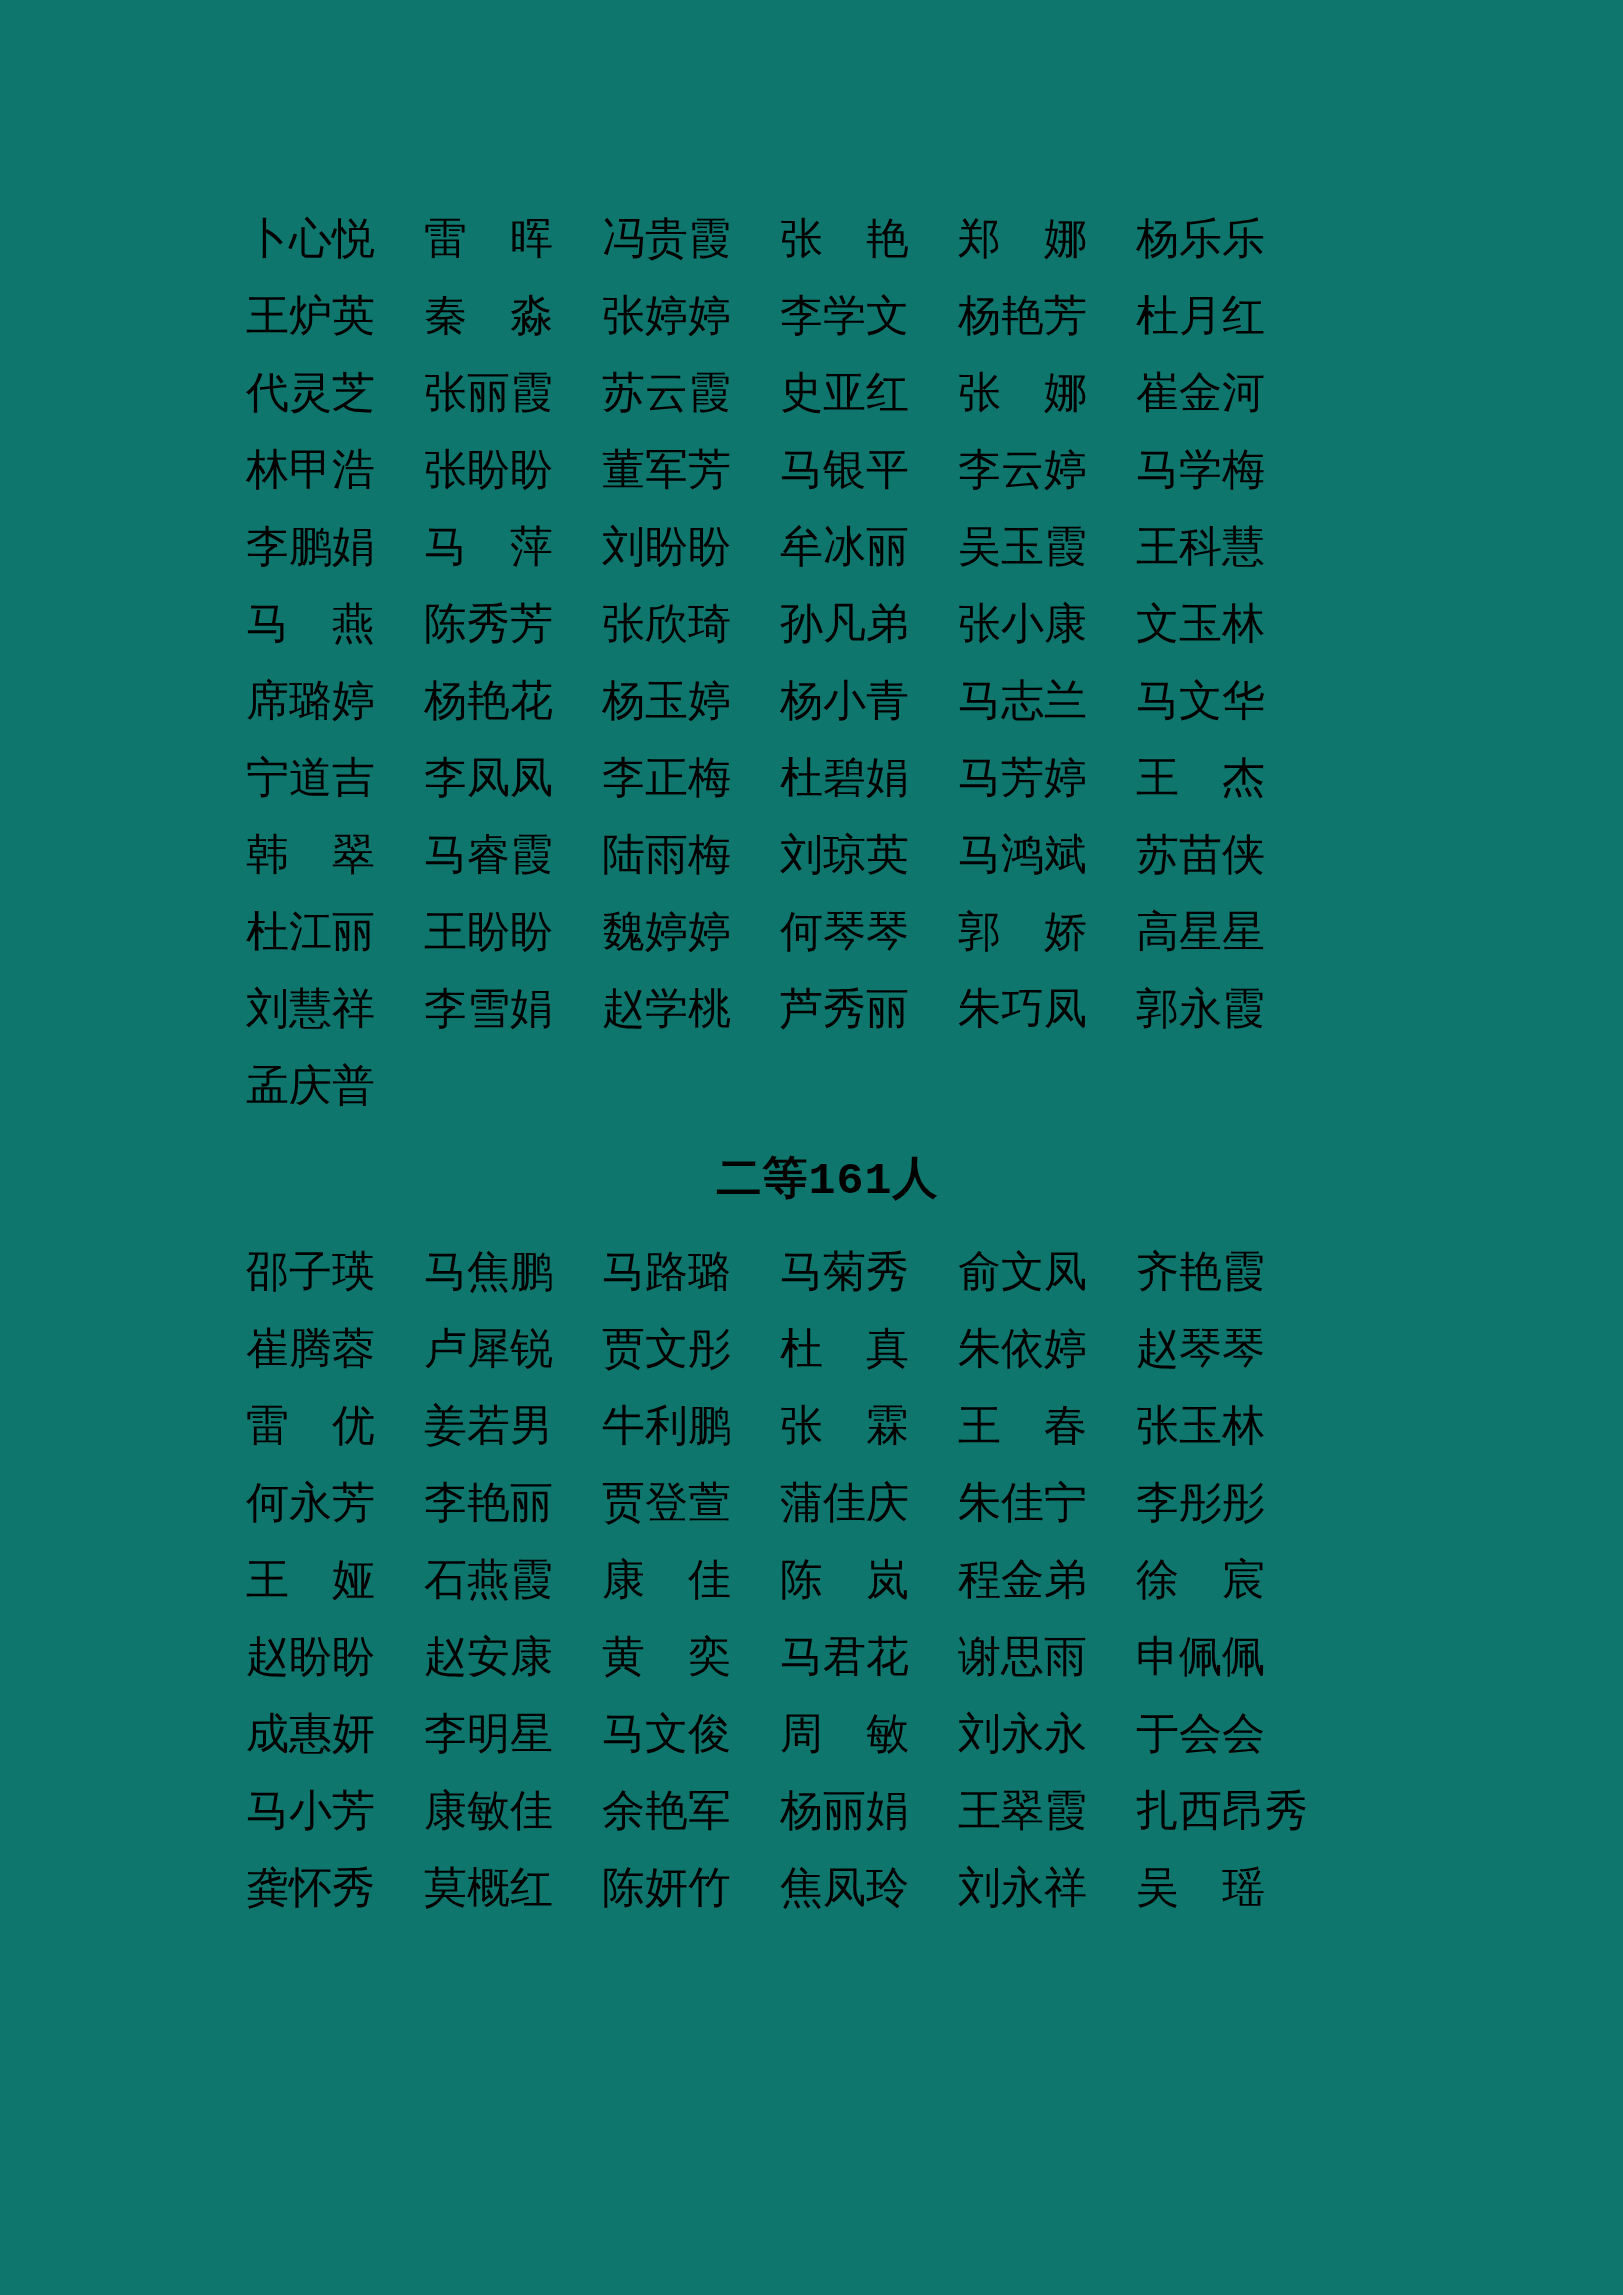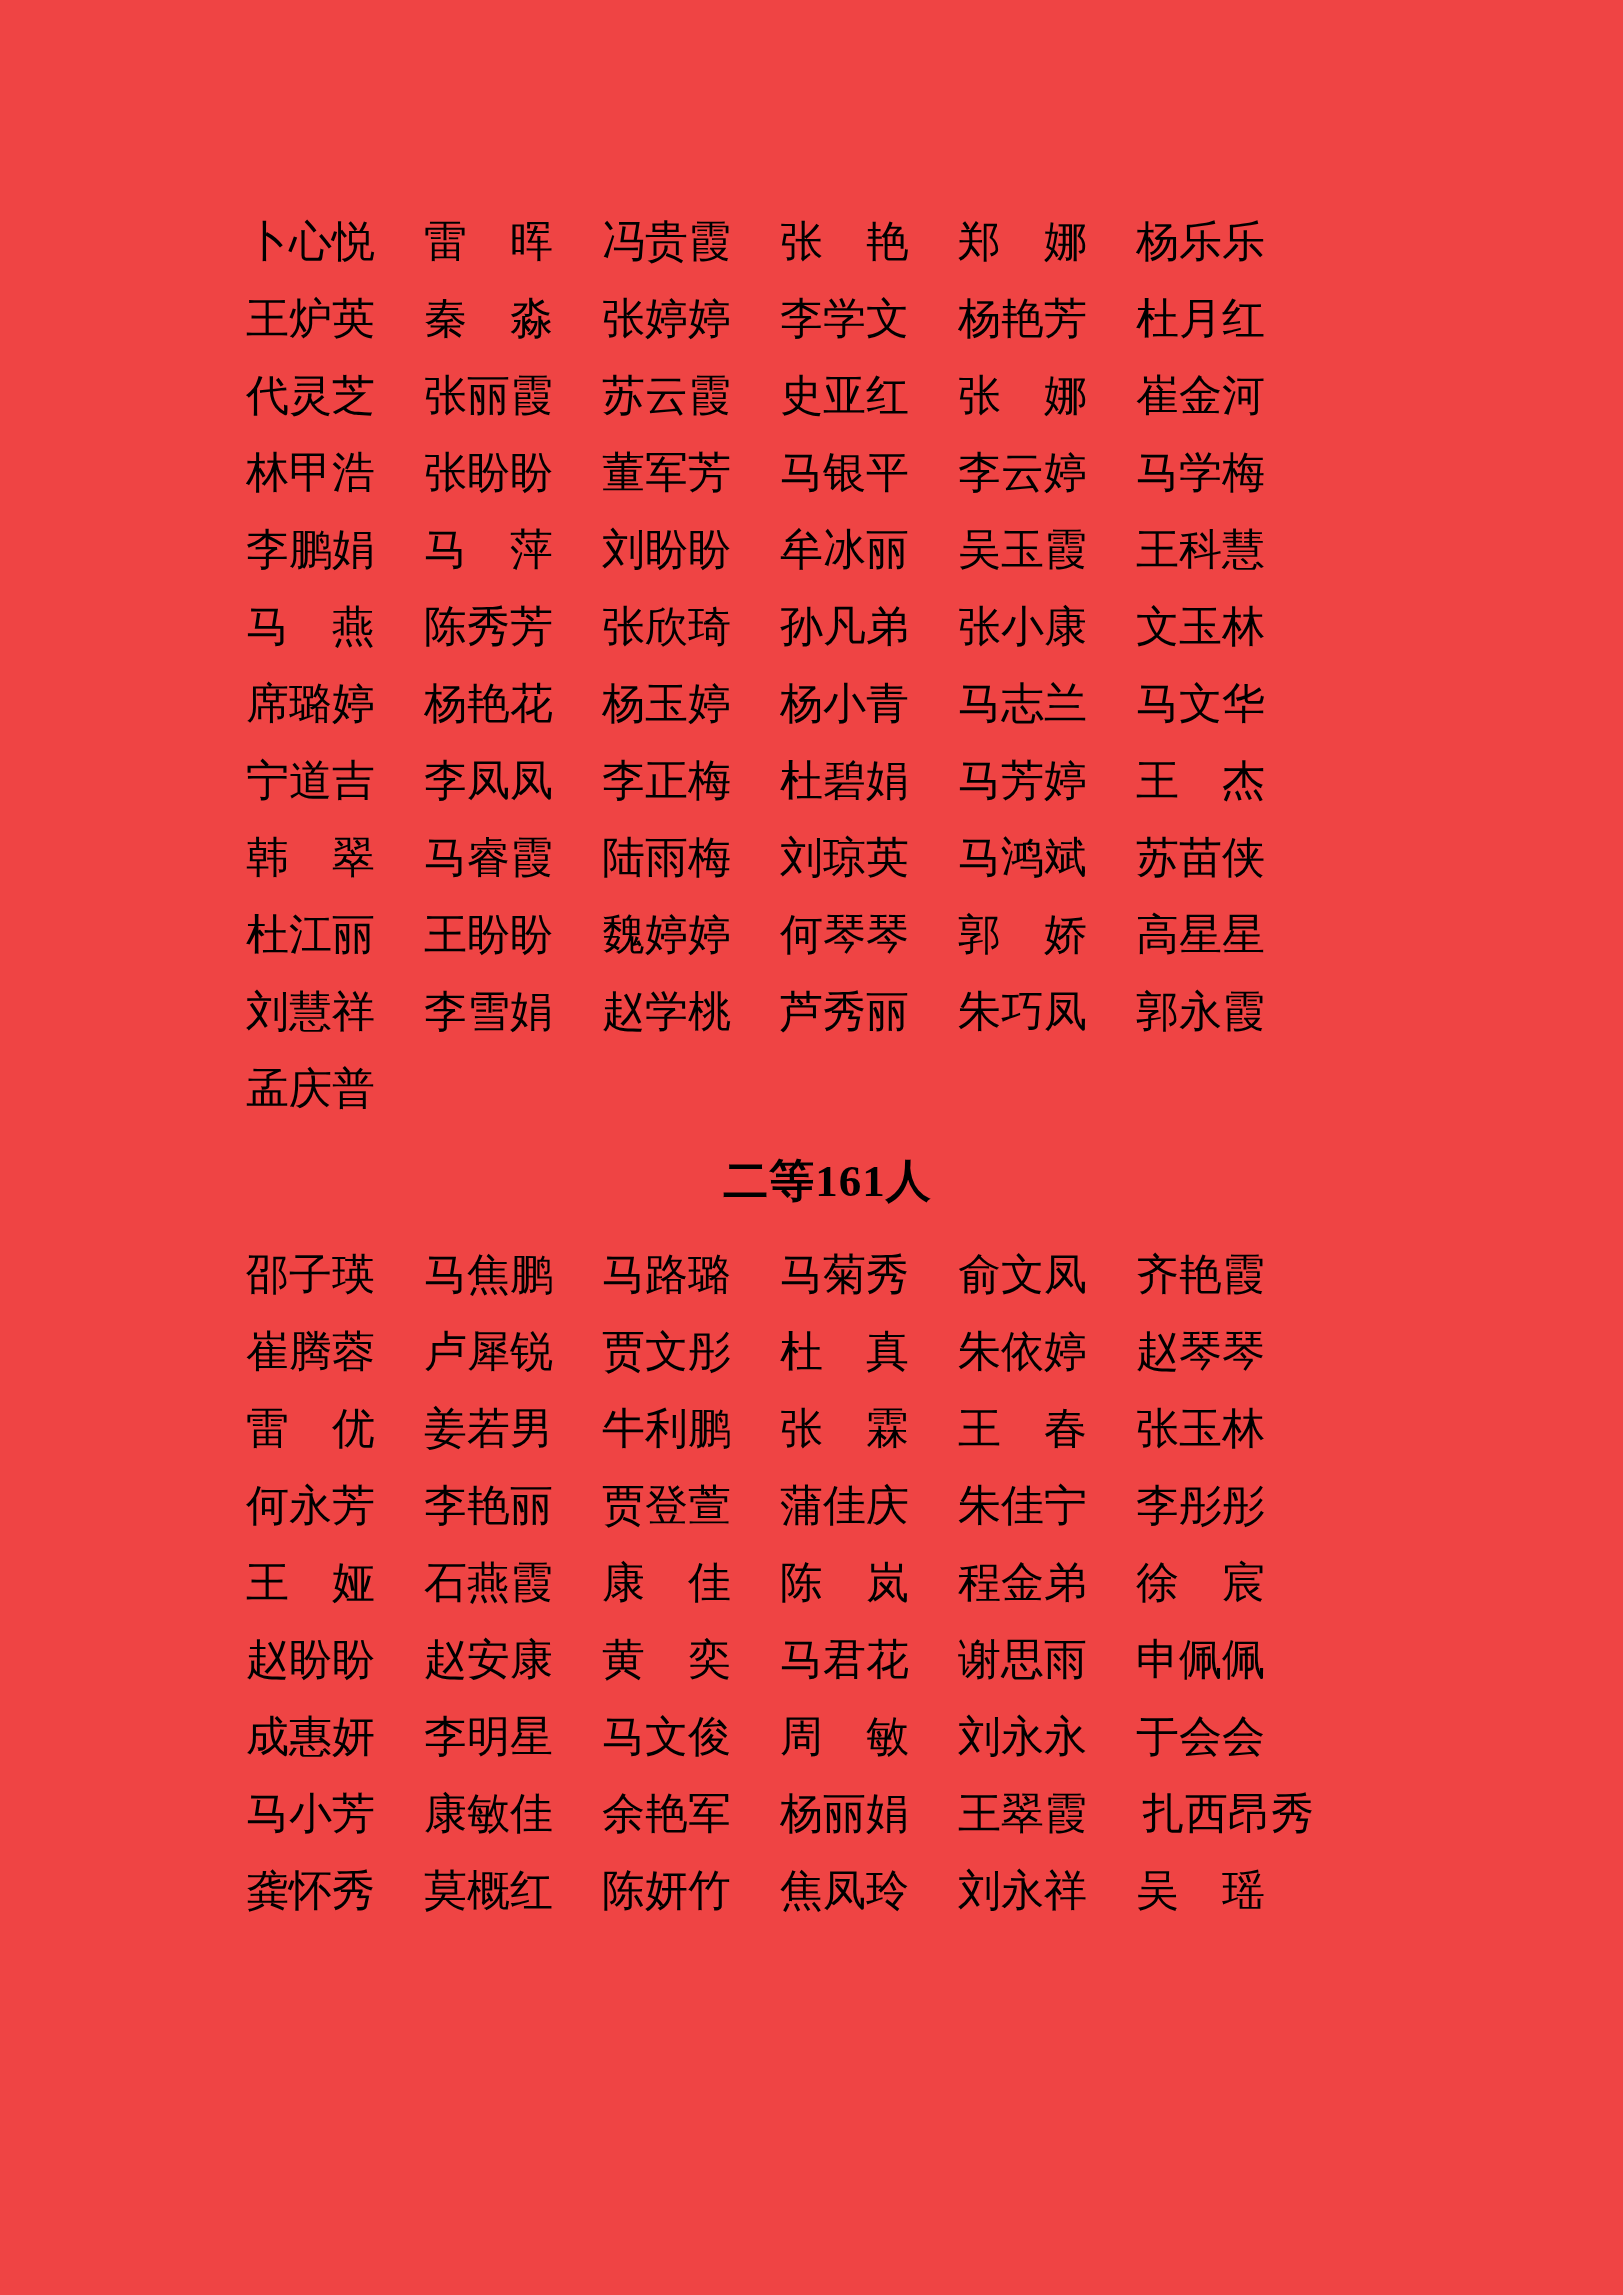--- a/index.html
+++ b/index.html
@@ -4,23 +4,23 @@
 <style>
   html, body {
     margin: 0;
     padding: 0;
     background: #ffffff;
   }
   .page {
     position: relative;
     width: 1623px;
     height: 2295px;
-    background: #ef4444;
+    background: #0f766e;
     color: #000000;
-    font-family: Liberation Serif, serif;
+    font-family: Liberation Mono, monospace;
     overflow: hidden;
   }
   .name-list {
     padding-left: 246px;
   }
   .name-list.top {
     padding-top: 203px;
   }
   .name-row {
     height: 77px;
@@ -31,21 +31,20 @@
   .name-cell {
     display: inline-block;
     vertical-align: top;
     width: 129px;
     margin-right: 49px;
     white-space: nowrap;
   }
   .name-cell.wide {
     width: auto;
     min-width: 129px;
-    margin-left: 6px;
   }
   .section-heading {
     margin: 16px;
     width: 1623px;
     height: 77px;
     line-height: 77px;
     text-align: center;
     font-size: 45px;
     font-weight: bold;
     letter-spacing: 1px;

